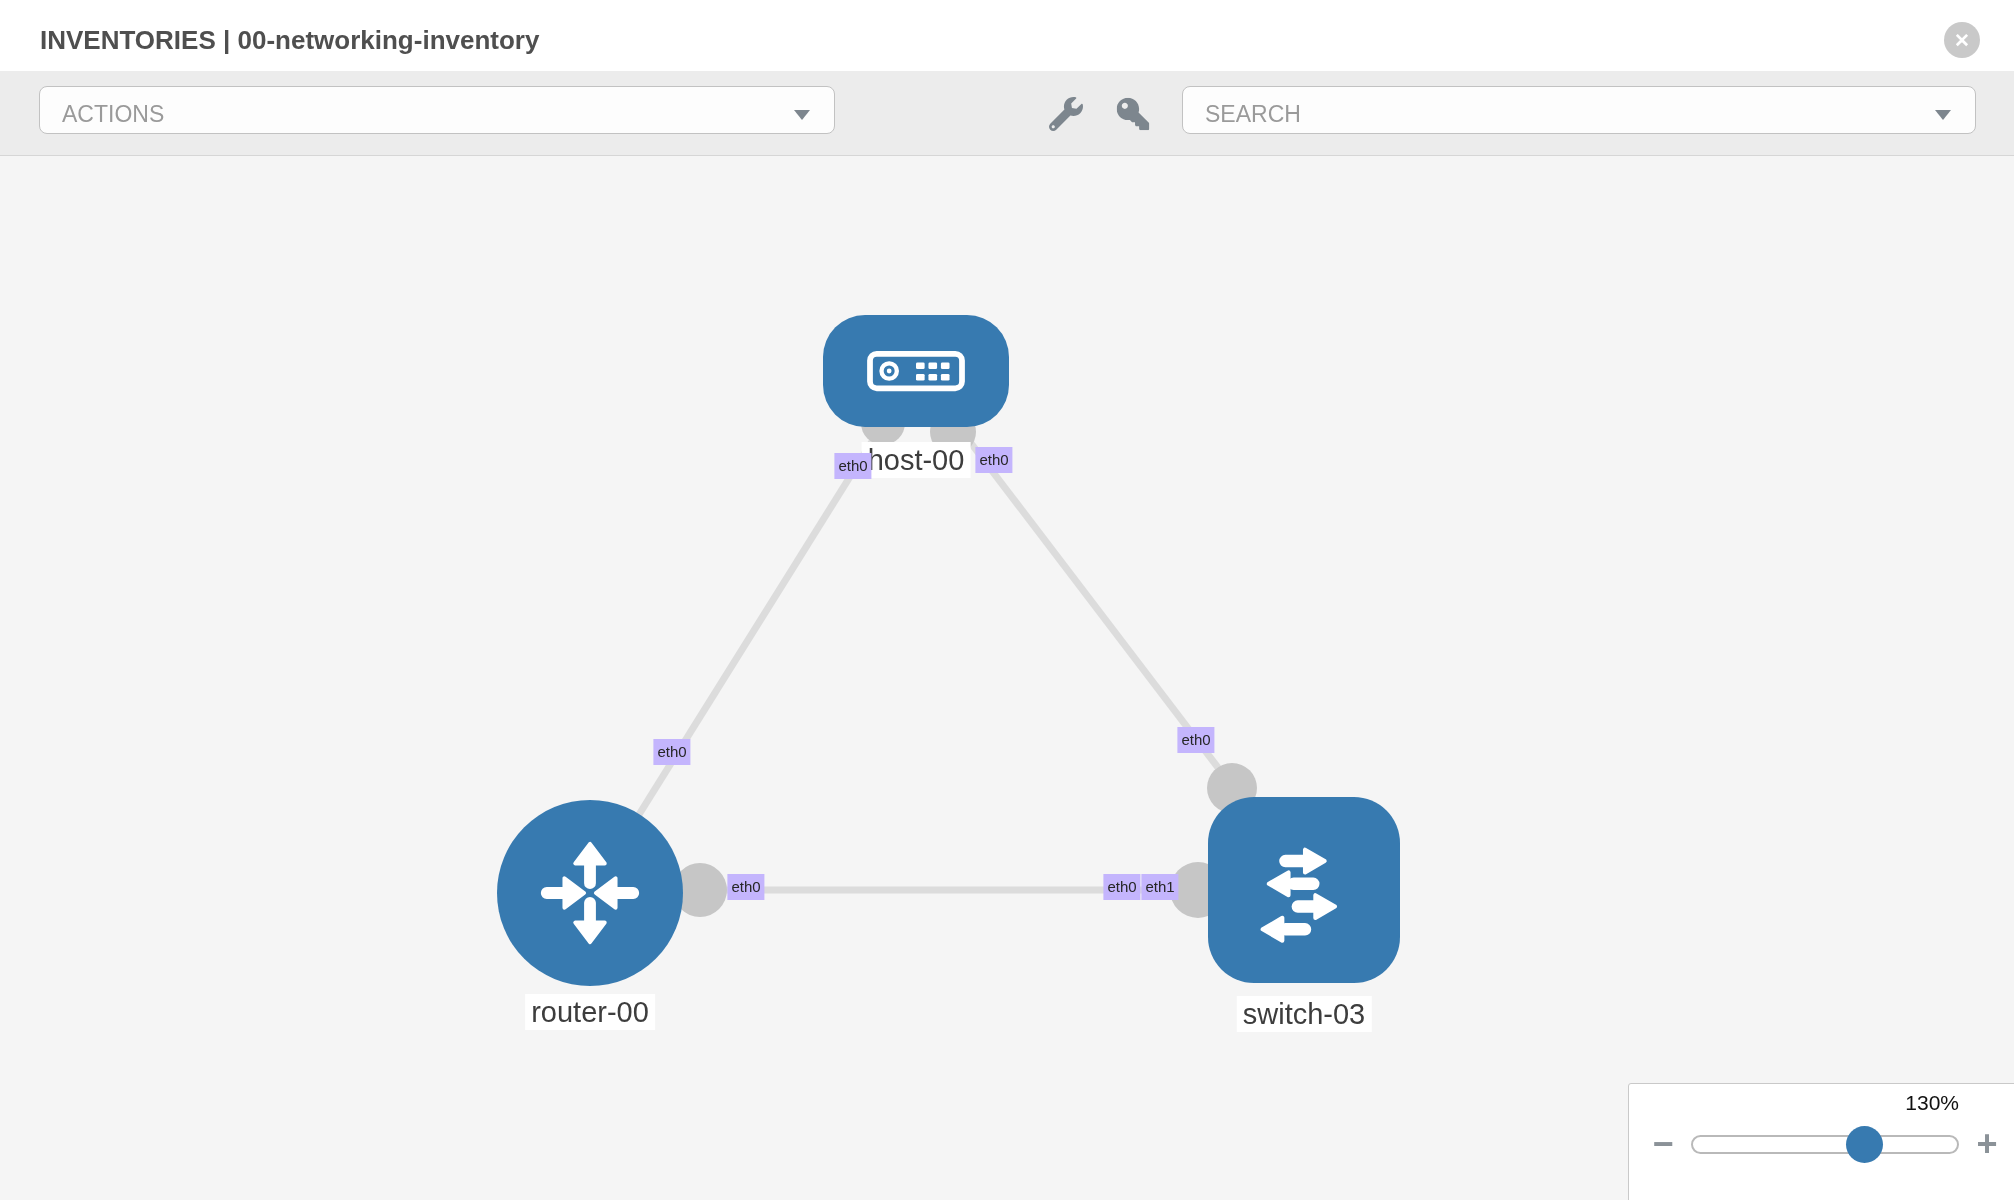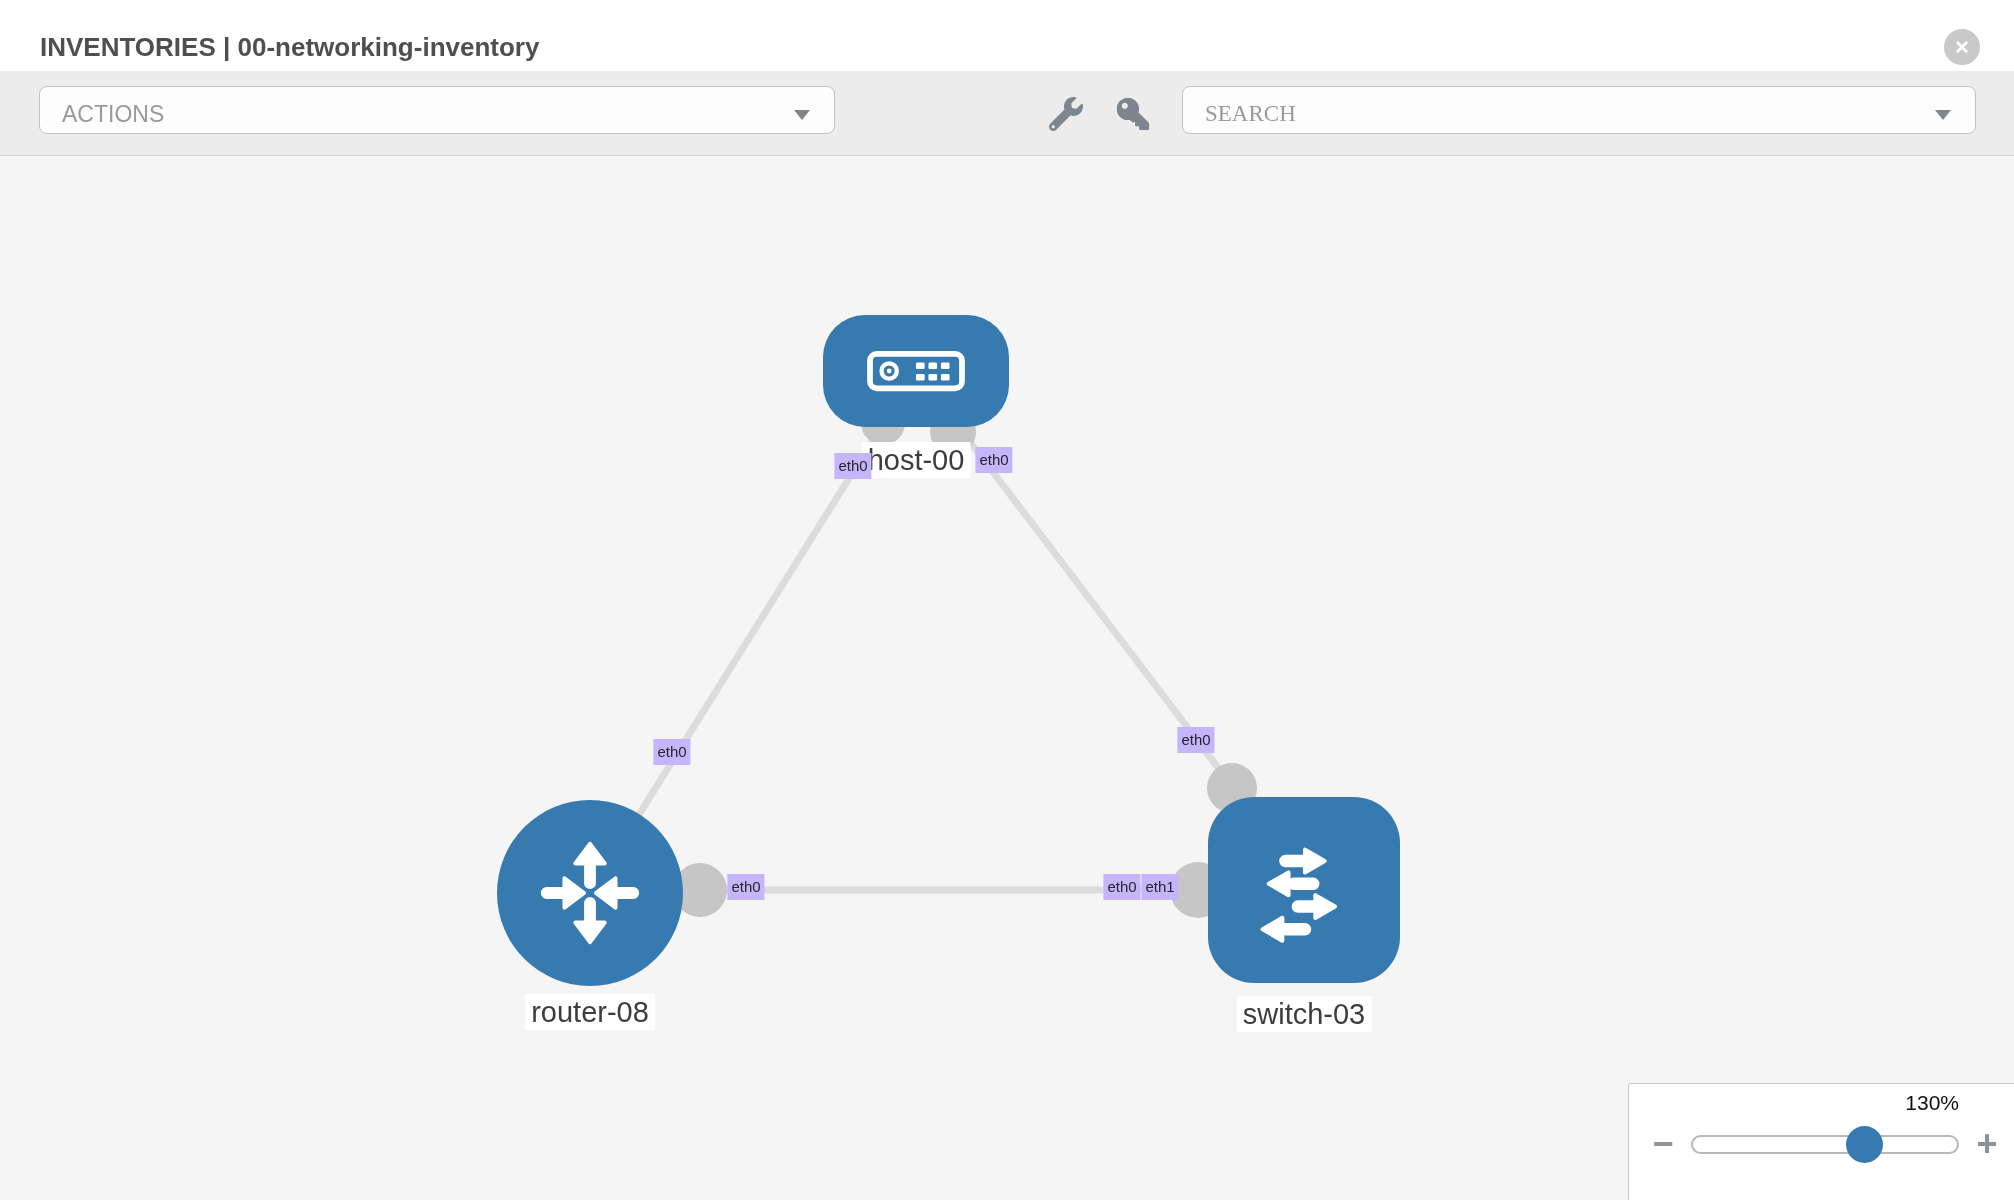--- a/index.html
+++ b/index.html
@@ -1,32 +1,32 @@
 <!DOCTYPE html>
 <html style="--node-blue: #377ab0; --link-gray: #dcdcdc; --connector-gray: #c6c6c6; --canvas-bg: #f5f5f5; --toolbar-bg: #ececec;"><head>
 <meta charset="utf-8">
 <style>
   * { margin:0; padding:0; box-sizing:border-box; }
   html,body { width:2014px; height:1200px; overflow:hidden; }
   body { font-family:"Liberation Sans", sans-serif; background:#fff; }
   .page { position:relative; width:2014px; height:1200px; }
 
   
-  .header { position:absolute; top:12px; left:0; width:2014px; height:70px; background:#fff; border-bottom:1px solid #7f1d1d; }
+  .header { position:absolute; top:5px; left:0; width:2014px; height:70px; background:#fff; border-bottom:1px solid #7f1d1d; }
   .page-title { position:absolute; left:40px; top:0; line-height:70px; font-size:26px; font-weight:700; color:#4f4f4f; white-space:nowrap; }
   .close-btn { position:absolute; left:1944px; top:17px; width:36px; height:36px; border-radius:50%; background:#c9c9c9; color:#fff; font-size:19px; font-weight:700; display:flex; align-items:center; justify-content:center; cursor:pointer; }
 
   
   .toolbar { position:absolute; top:71px; left:0; width:2014px; height:85px; background:#ececec; border-bottom:1px solid #d6d6d6; }
   .select-box { position:absolute; top:15px; height:48px; background:#fdfdfd; border:1px solid #c2c2c2; border-radius:8px; cursor:pointer; }
   .actions-box { left:39px; width:796px; }
   .search-box { left:1182px; width:794px; }
   .select-label { position:absolute; left:22px; top:0; line-height:54px; font-size:23px; color:#9a9a9a; }
   .caret { position:absolute; right:24px; top:23px; width:0; height:0; border-left:8px solid transparent; border-right:8px solid transparent; border-top:10px solid #7d868e; }
-  .search-input { position:absolute; left:22px; top:2px; width:690px; height:50px; border:none; outline:none; background:transparent; font-family:Liberation Serif, serif; font-size:23px; color:#555; }
+  .search-input { position:absolute; left:22px; top:2px; width:690px; height:50px; border:none; outline:none; background:transparent; font-family:Liberation Sans, sans-serif; font-size:23px; color:#555; }
   .search-input::placeholder { color:#9a9a9a; opacity:1; }
   .tool-btn { position:absolute; top:21px; width:44px; height:44px; border:none; background:transparent; display:flex; align-items:center; justify-content:center; cursor:pointer; }
   .wrench-btn { left:1044px; }
   .key-btn { left:1111px; }
   .tool-btn svg { width:34px; height:34px; fill:#7d868e; }
   .key-btn svg { transform:scale(0.96); }
 
   
   .canvas { position:absolute; top:156px; left:0; width:2014px; height:1044px; background:var(--canvas-bg,#f5f5f5); overflow:hidden; }
   .links-layer { position:absolute; top:0; left:0; }
@@ -147,21 +147,21 @@
           <polygon points="26,54 45,43 45,65"></polygon>
           <rect x="50" y="72" width="27" height="8" rx="4"></rect>
           <polygon points="90,76 71,65 71,87"></polygon>
           <rect x="38" y="94" width="27" height="8" rx="4"></rect>
           <polygon points="20,98 39,87 39,109"></polygon>
         </g>
       </svg>
     </div>
 
     <div class="node-label label-host">host-00</div>
-    <div class="node-label label-router">router-08</div>
+    <div class="node-label label-router">router-00</div>
     <div class="node-label label-switch">switch-03</div>
 
     <div class="iface-label if-a-host">eth0</div>
     <div class="iface-label if-b-host">eth0</div>
     <div class="iface-label if-a-router">eth0</div>
     <div class="iface-label if-b-switch">eth0</div>
     <div class="iface-label if-c-router">eth0</div>
     <div class="iface-label if-c-switch-under">eth0</div>
     <div class="iface-label if-c-switch-over">eth1</div>
 

